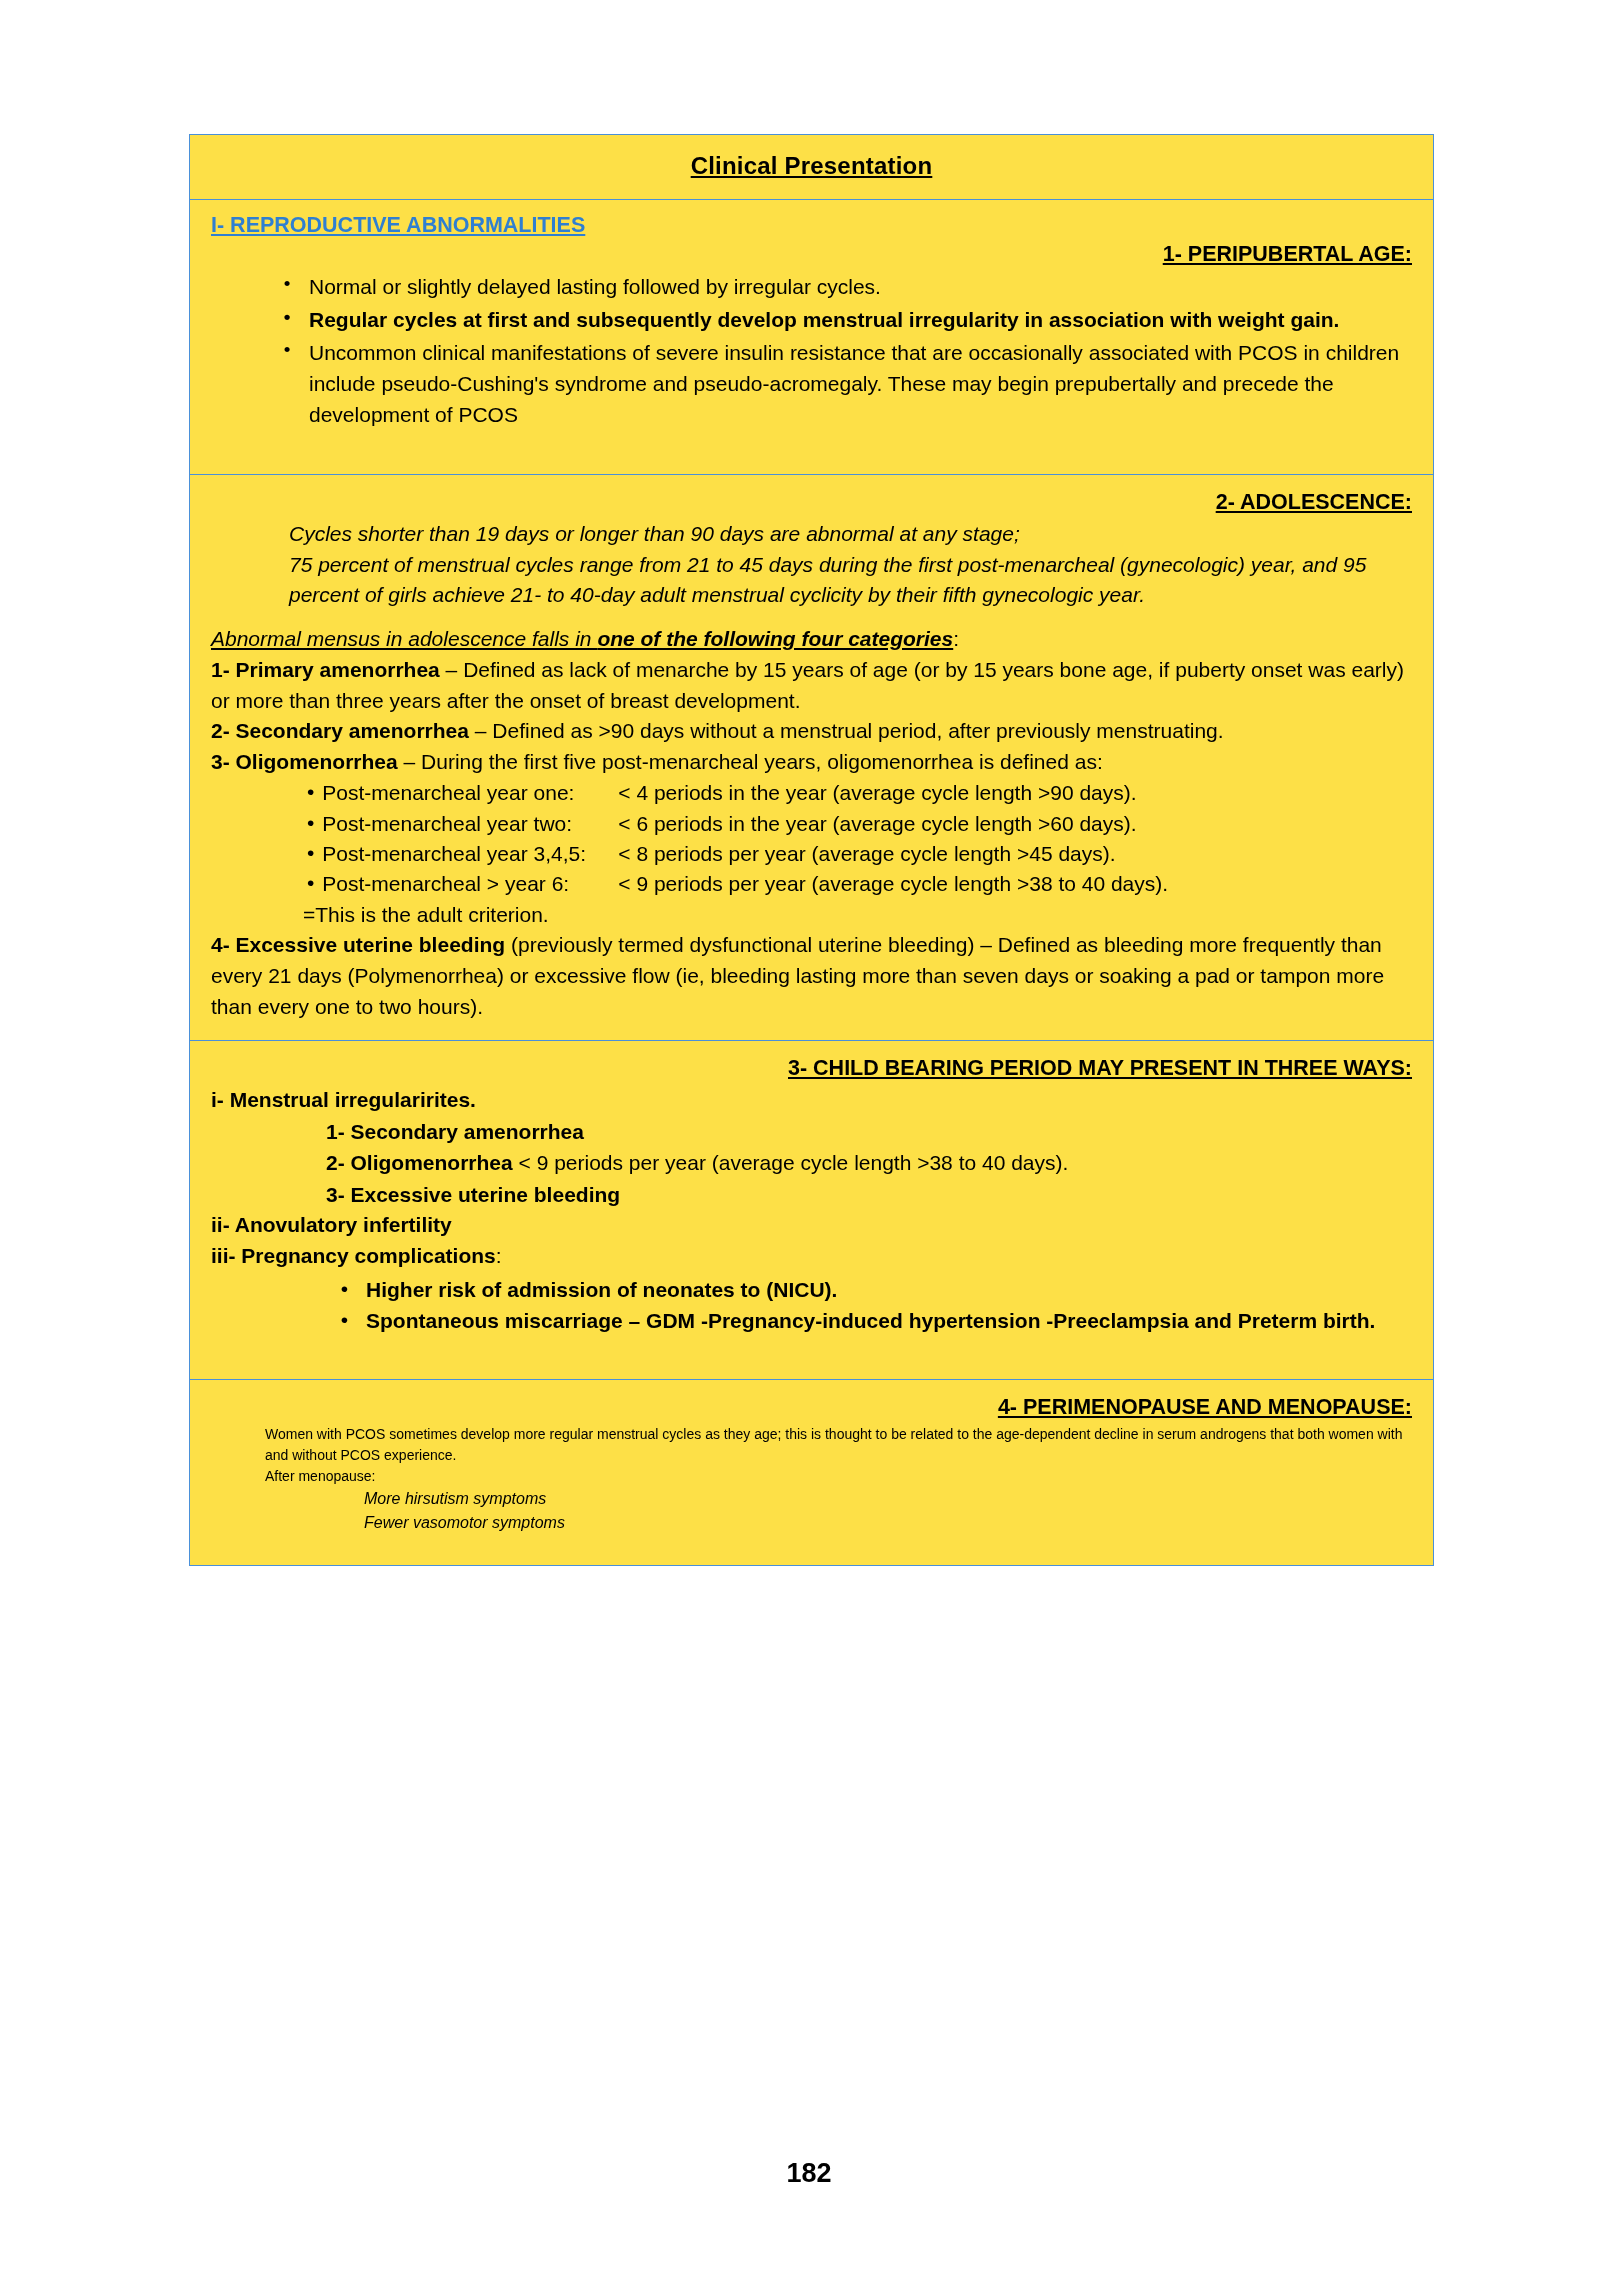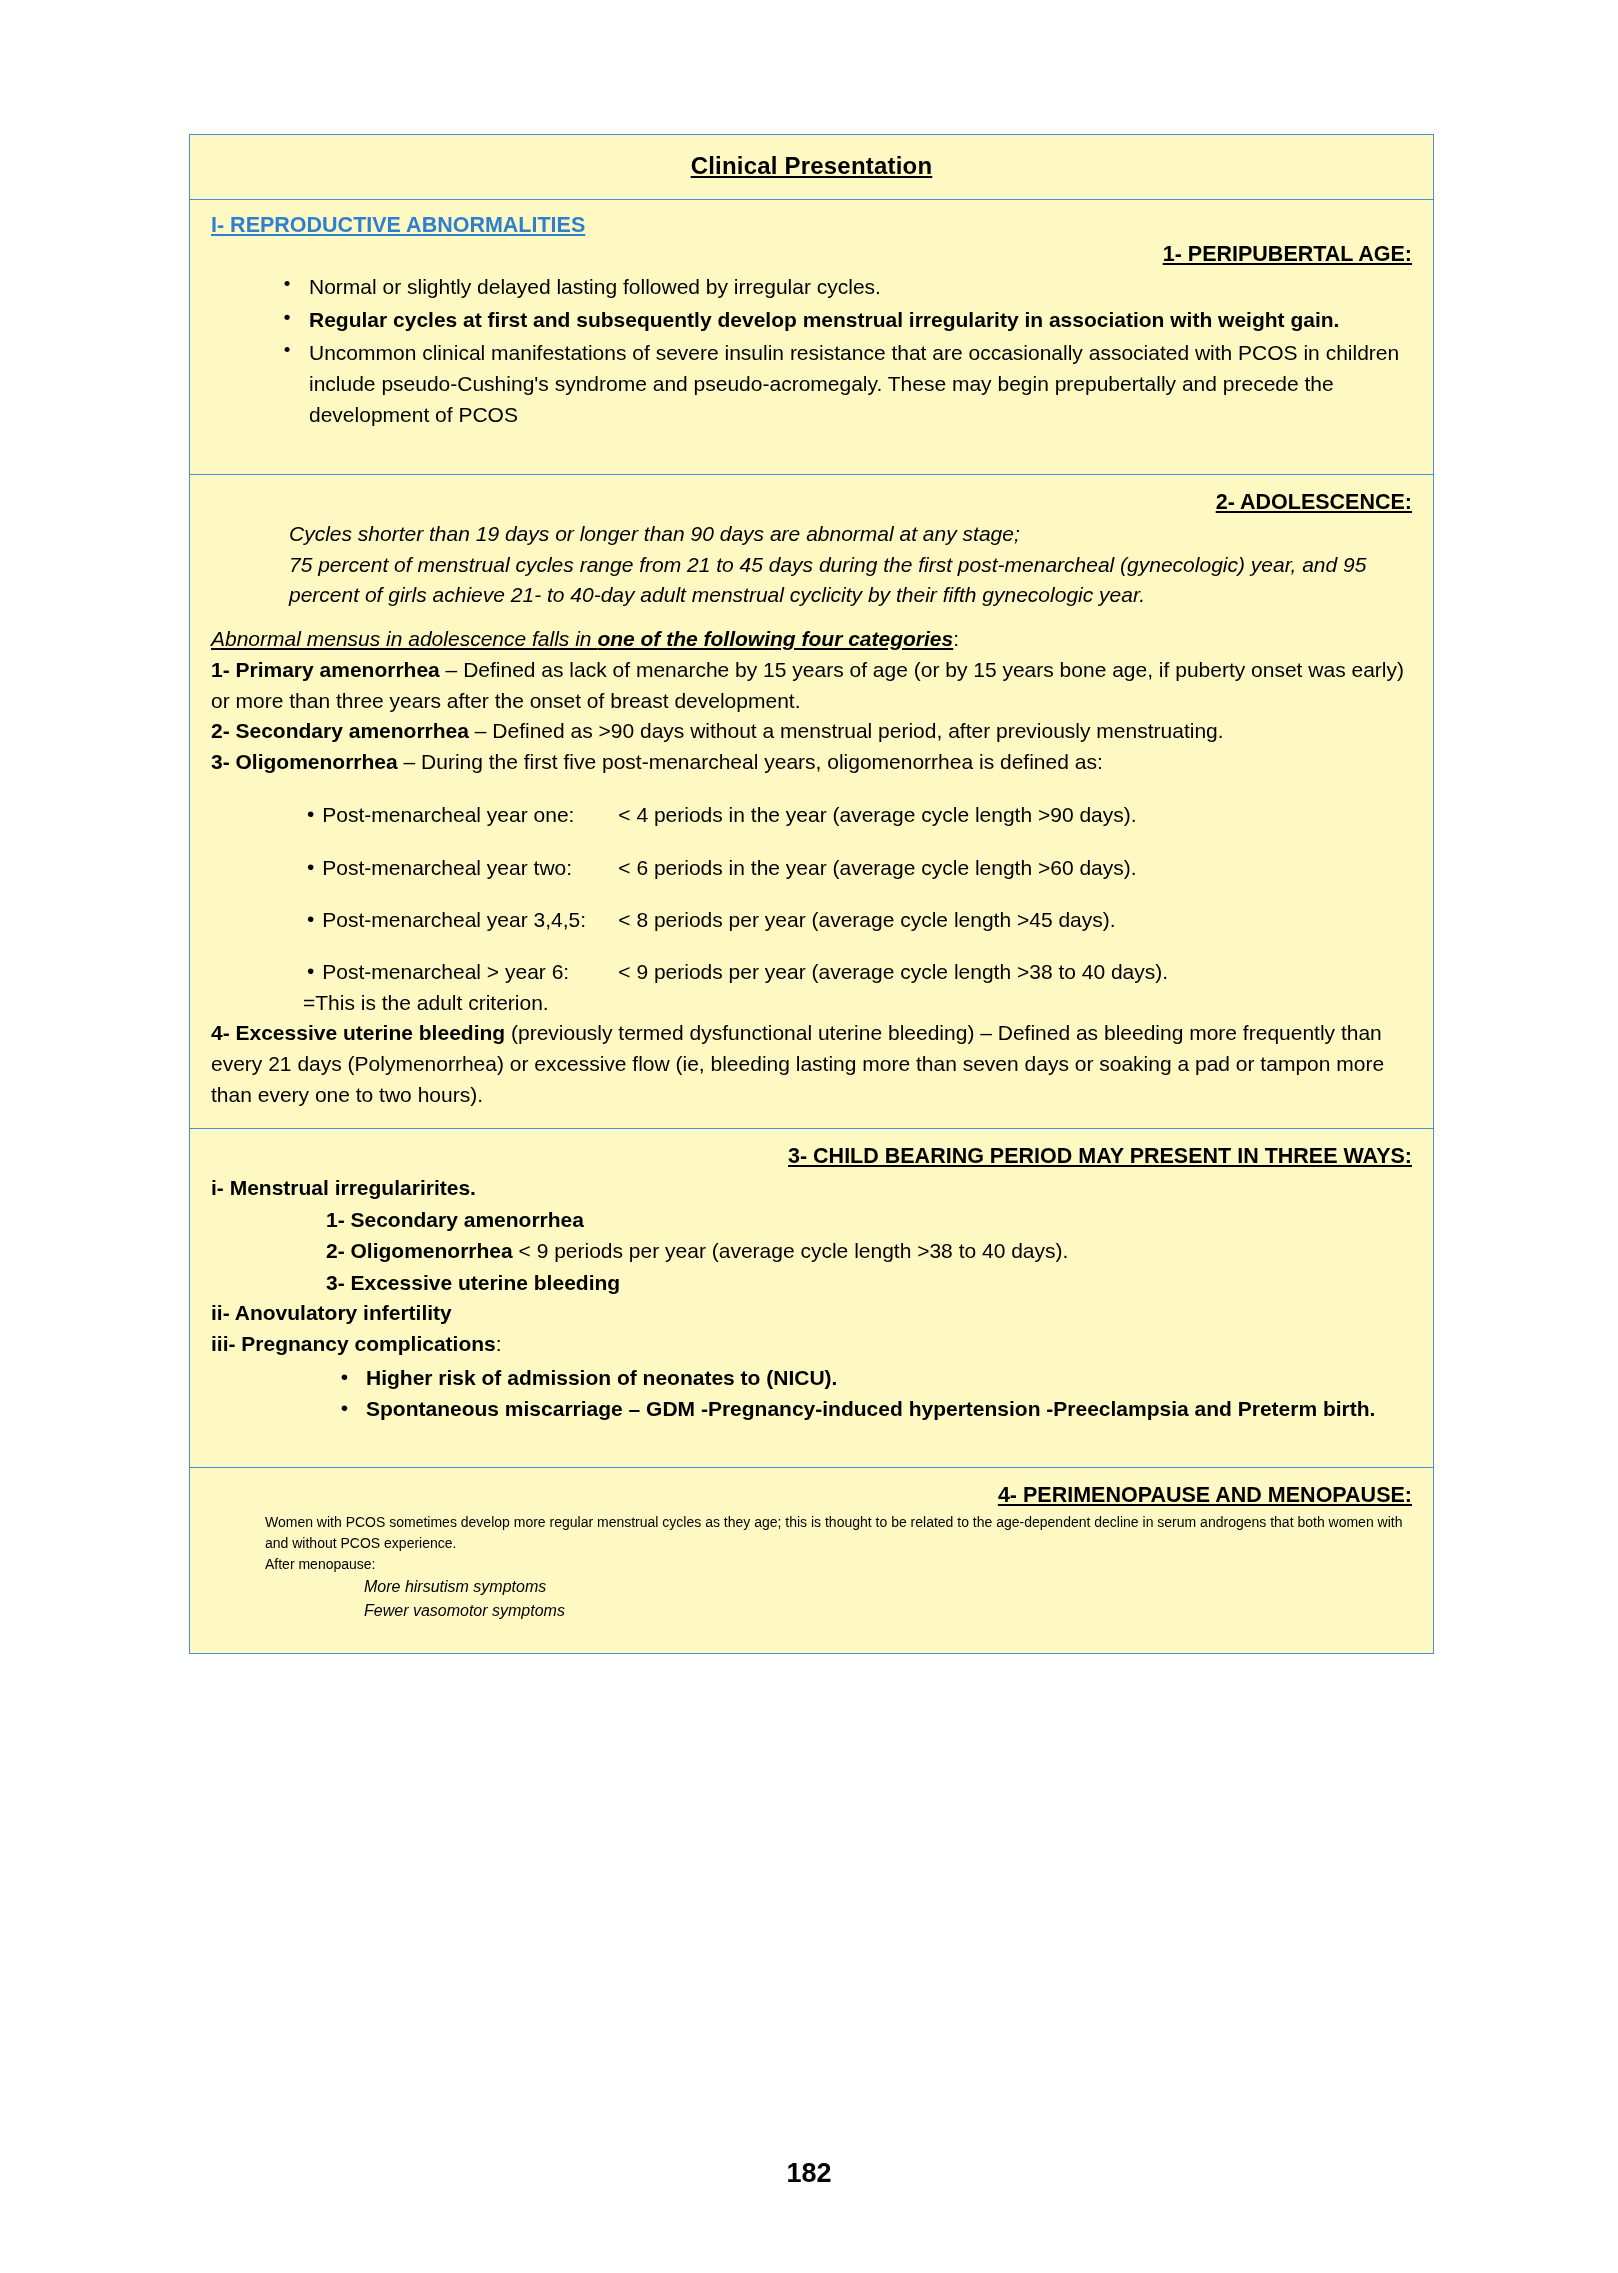--- a/index.html
+++ b/index.html
@@ -25,21 +25,21 @@
   .content {
     position: absolute;
     left: 189px;
     top: 134px;
     width: 1245px;
   }
   .box {
     border: 1.9px solid #4a90d9;
     box-sizing: border-box;
     padding: 13.4px 21px 17px 21px;
-    background: #fef9c3;
+    background: #fde047;
   }
   .box + .box {
     border-top: none;
   }
   .title-box {
     padding: 17px 21px 19px 21px;
     text-align: center;
   }
   .title-text {
     font-size: 24px;
@@ -109,21 +109,20 @@
     padding: 0;
     list-style: none;
   }
   .subbul li {
     font-size: 21px;
     line-height: 1.45;
     margin-left: 96px;
     position: relative;
     padding-left: 15.3px;
     white-space: pre;
-    margin-top: 22px;
   }
   .subbul li:before {
     content: "\2022";
     position: absolute;
     left: 0;
     top: -1px;
   }
   .subbul-label {
     display: inline-block;
     width: 296px;

